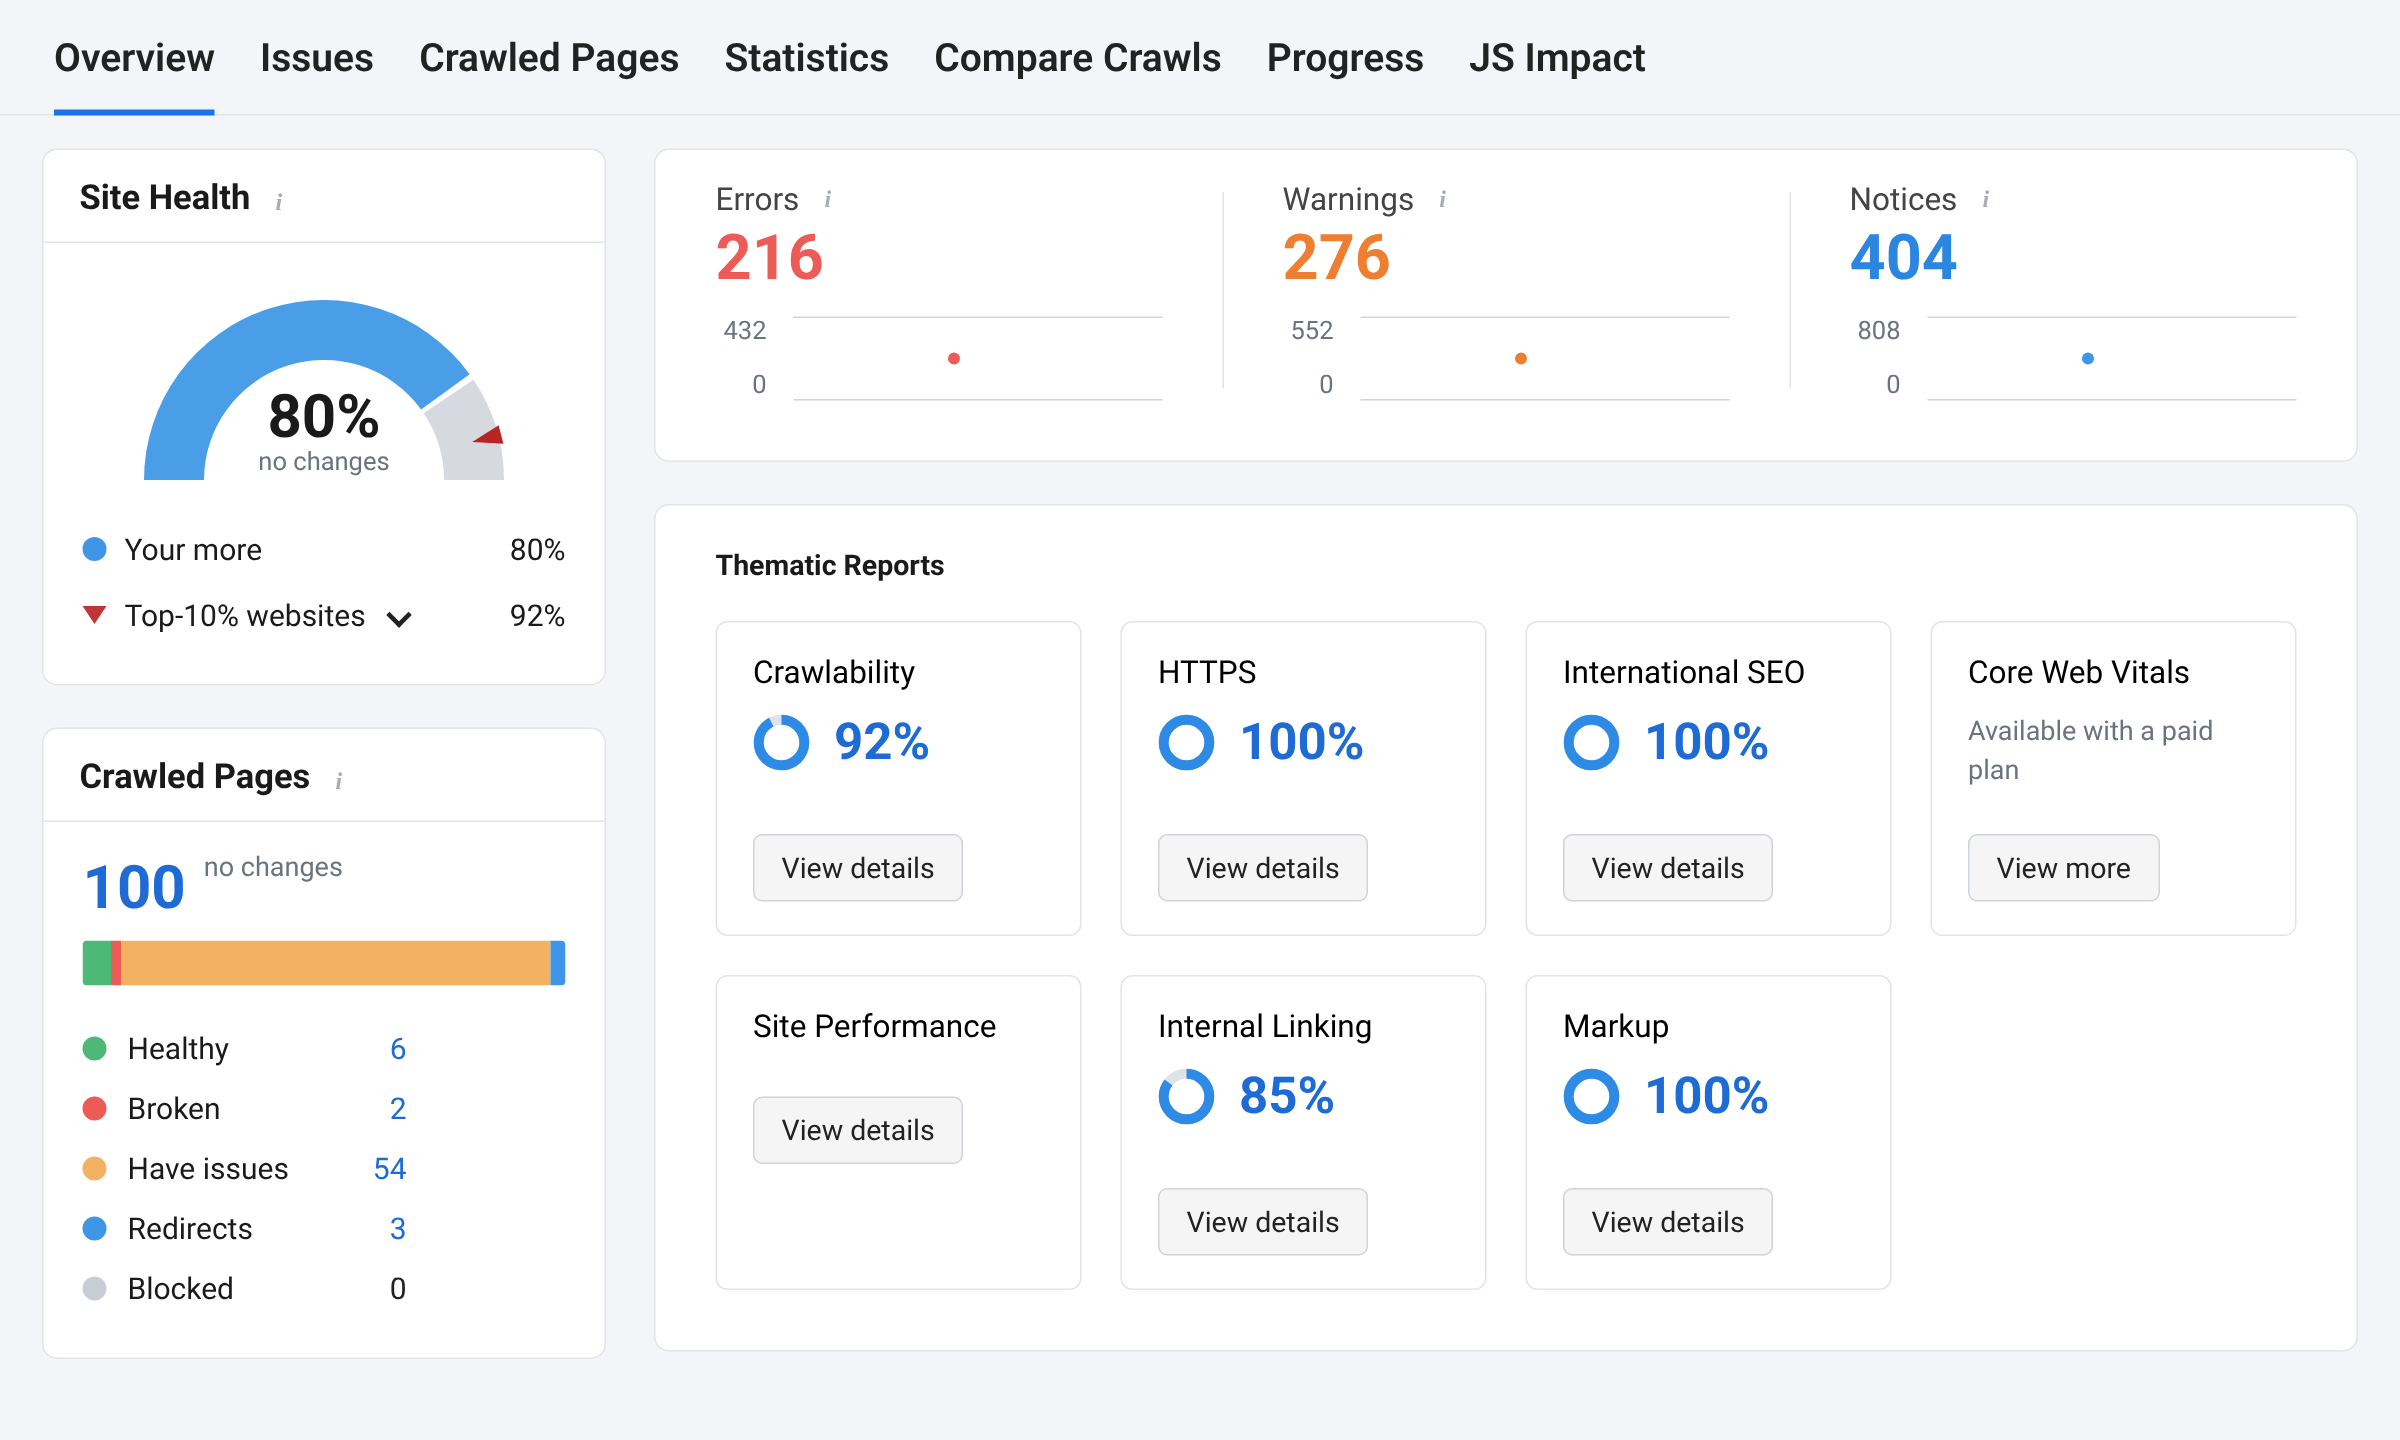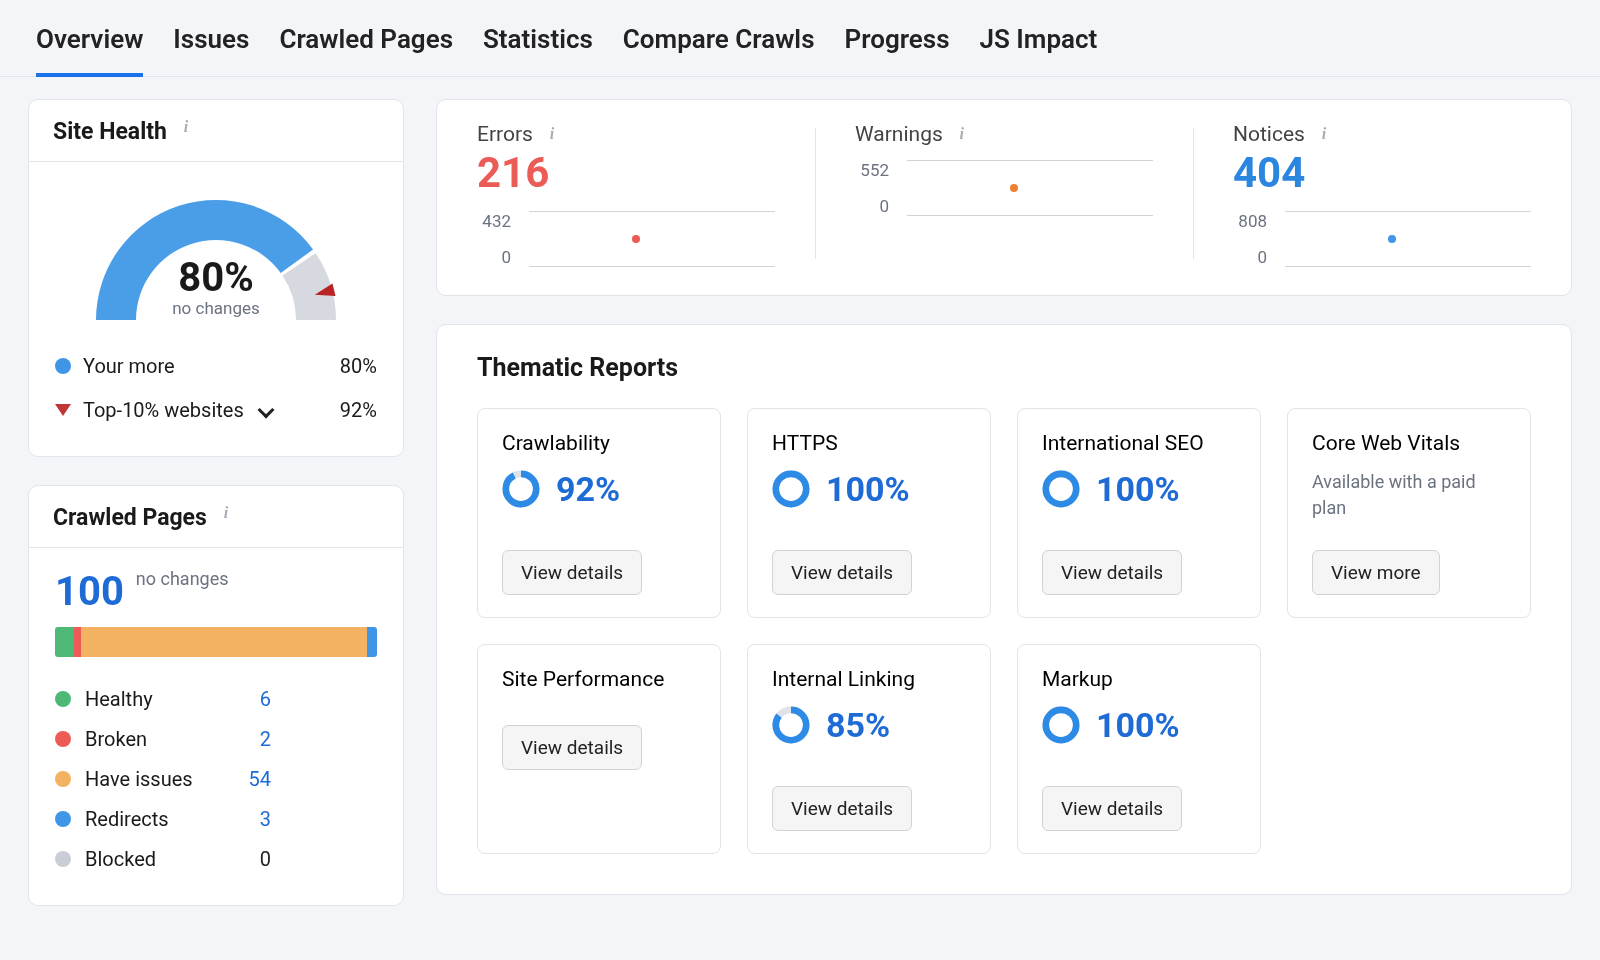--- a/index.html
+++ b/index.html
@@ -63,21 +63,21 @@
     flex-direction:column;
     gap:28px;
   }
   .card{
     background:var(--card);
     border:1px solid var(--border);
     border-radius:10px;
   }
   .card-header{
     display:flex;
-    align-items:flex-start;
+    align-items:flex-end;
     gap:10px;
     padding:18px 24px 16px;
     border-bottom:1px solid var(--border);
     font-size:23px;
     font-weight:700;
   }
   .info-icon{
     display:inline-flex;
     align-items:center;
     justify-content:center;
@@ -169,21 +169,21 @@
     padding:8px 0;
     font-size:20px;
   }
   .cp-row .dot{margin-right:14px;}
   .cp-row .label{flex: 0 0 150px;}
   .cp-row .val{color:var(--blue-text);width:36px;text-align:right;}
   .cp-row.blocked .val{color:#222;}
   
   .main{flex:1;display:flex;flex-direction:column;gap:28px;}
   .stats-card{
-    padding:22px 0 28px;
+    padding:22px 0 40px;
     display:flex;
   }
   .stat{
     flex:1;
     padding:0 40px;
     position:relative;
   }
   .stat + .stat::before{
     content:"";
     position:absolute;
@@ -224,21 +224,21 @@
   }
   .spark-dot{
     position:absolute;
     width:8px;height:8px;border-radius:50%;
     left:42%;top:24px;
   }
   
   .thematic{padding:22px 40px 40px;}
   .thematic h2{
     margin:6px 0 26px;
-    font-size:25px;font-weight:700;
+    font-size:19px;font-weight:700;
   }
   .tgrid{
     display:grid;
     grid-template-columns:repeat(4,1fr);
     gap:26px;
   }
   .tcard{
     border:1px solid var(--border);
     border-radius:8px;
     padding:22px 24px;
@@ -387,20 +387,21 @@
               <div class="hline"></div>
               <span class="spark-dot" style="background:#ed5b56"></span>
             </div>
           </div>
         </div>
         <div class="stat">
           <div class="stat-title">
             <span>Warnings</span>
             <span class="info-icon">i</span>
           </div>
+          <div class="stat-value orange">276</div>
           <div class="spark">
             <div class="spark-labels">
               <span>552</span>
               <span>0</span>
             </div>
             <div class="spark-lines">
               <div class="hline"></div>
               <div class="hline"></div>
               <span class="spark-dot" style="background:#ef7f30"></span>
             </div>

